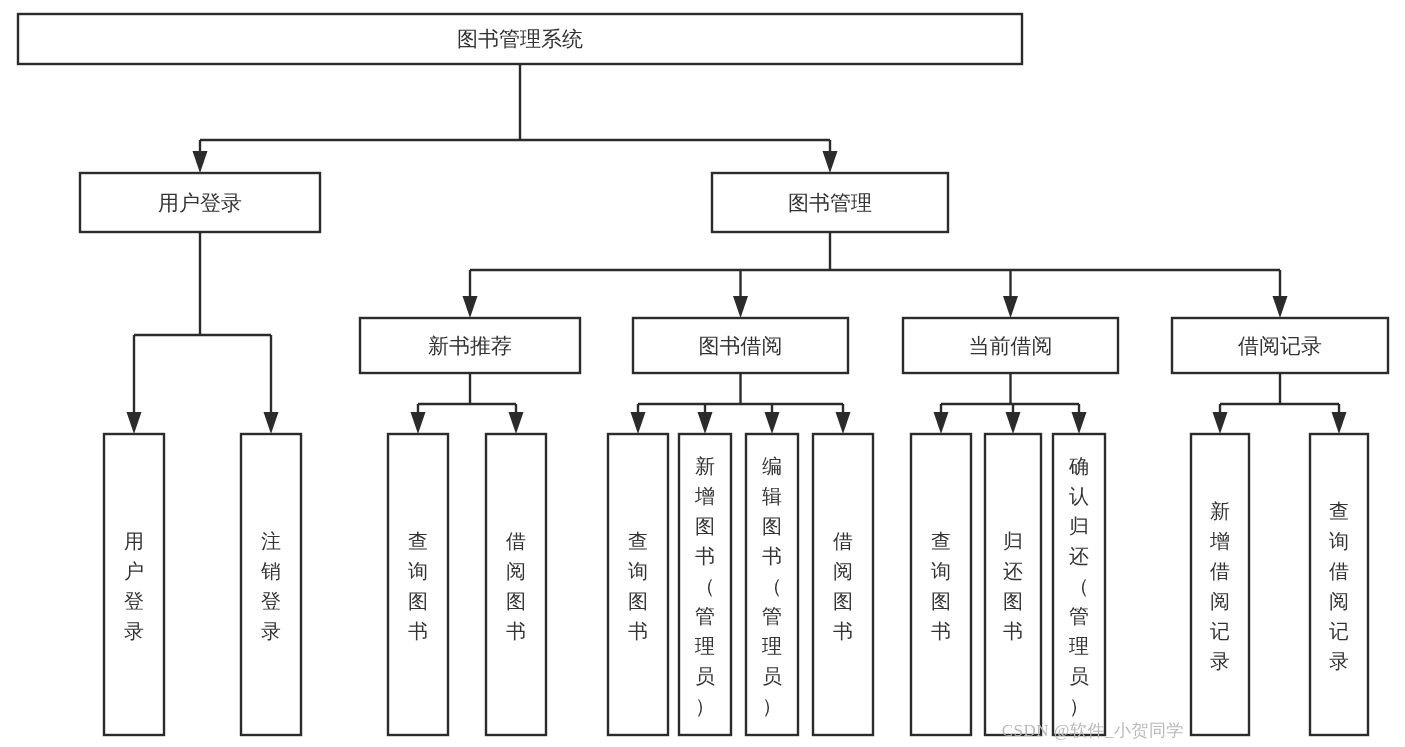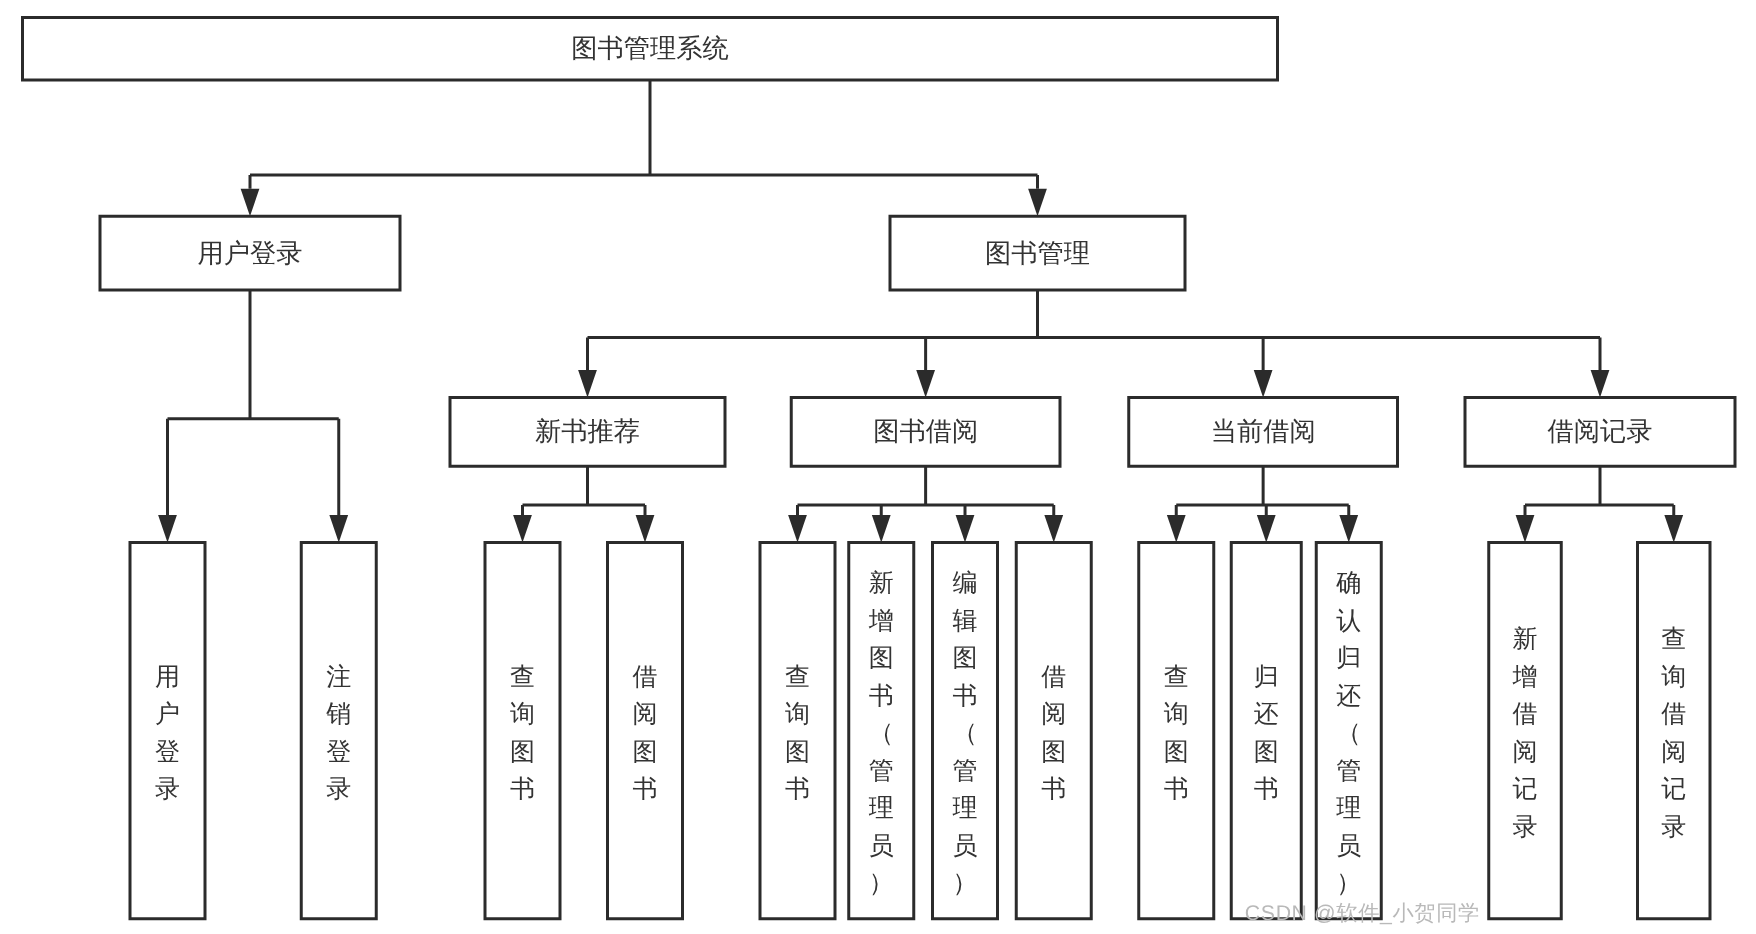--- a/index.html
+++ b/index.html
@@ -53,21 +53,21 @@
   .node-label-v {
     fill: #333333;
     font-family: "DejaVu Sans", "Liberation Sans", sans-serif;
     font-size: 20px;
     text-anchor: middle;
   }
   .watermark-text {
     position: absolute;
     right: 8px;
     bottom: 5px;
-    font-family: Liberation Sans, sans-serif;
+    font-family: Liberation Serif, serif;
     font-size: 17px;
     color: #b9b9b9;
     white-space: nowrap;
     letter-spacing: 0.5px;
     pointer-events: none;
   }
 </style>
 </head>
 <body>
 

